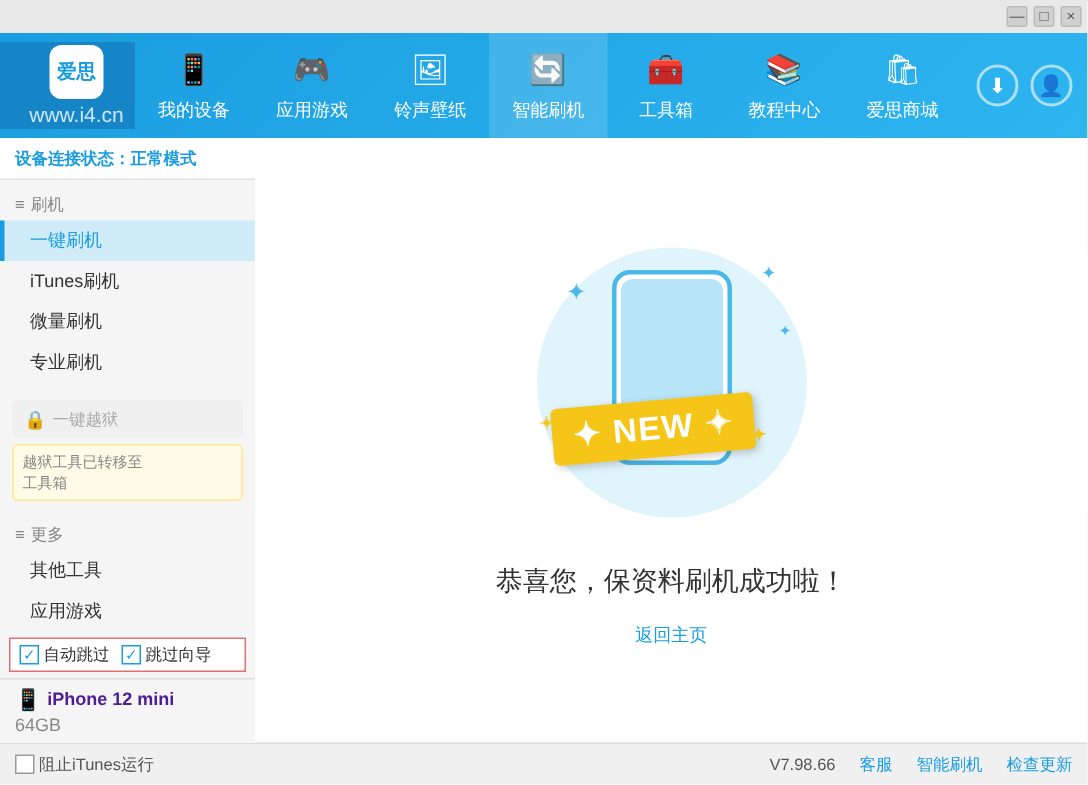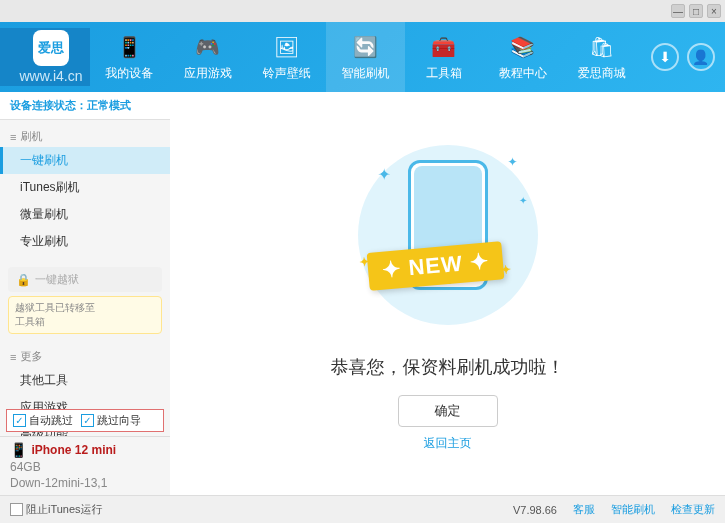--- a/index.html
+++ b/index.html
@@ -431,24 +431,23 @@
         </label>
         <label class="checkbox-item" style="display:flex;align-items:center;gap:3px;font-size:11px;color:#333;cursor:pointer;">
           <div class="checkbox-box" style="border:1px solid #1a9de0;background:#fff;width:13px;height:13px;display:flex;align-items:center;justify-content:center;font-size:10px;color:#1a9de0;">✓</div>
           <span>跳过向导</span>
         </label>
       </div>
 
       <div style="background:#f5f5f5;border-top:1px solid #ddd;padding:5px 10px;">
         <div class="device-name">
           <span style="font-size:14px;">📱</span>
-          <span style="font-size:12px;color:#b91c1c;font-weight:bold;">iPhone 12 mini</span>
+          <span style="font-size:12px;color:#4c1d95;font-weight:bold;">iPhone 12 mini</span>
         </div>
         <div class="device-details">64GB</div>
-        <div class="device-details">Down-12mini-13,1</div>
       </div>
     </div>
   </div>
 
   <div class="content">
 
     <div class="success-illustration">
 
       <div class="phone-bg-circle"></div>
 
@@ -461,23 +460,20 @@
         <div class="phone-home-btn"></div>
       </div>
 
       <div class="new-badge">
         ✦ <span>NEW</span> ✦
       </div>
     </div>
 
     <div class="success-text">恭喜您，保资料刷机成功啦！</div>
 
-    <div class="confirm-btn">
-      <span>确定</span>
-    </div>
 
     <a class="go-back-link">返回主页</a>
   </div>
 </div>
 
 <div class="status-bar">
   <div class="status-left">
     <span style="display:flex;align-items:center;gap:3px;font-size:11px;cursor:pointer;">
       <div style="width:13px;height:13px;border:1px solid #999;background:#fff;display:flex;align-items:center;justify-content:center;font-size:9px;color:#333;"></div>
       <span>阻止iTunes运行</span>

